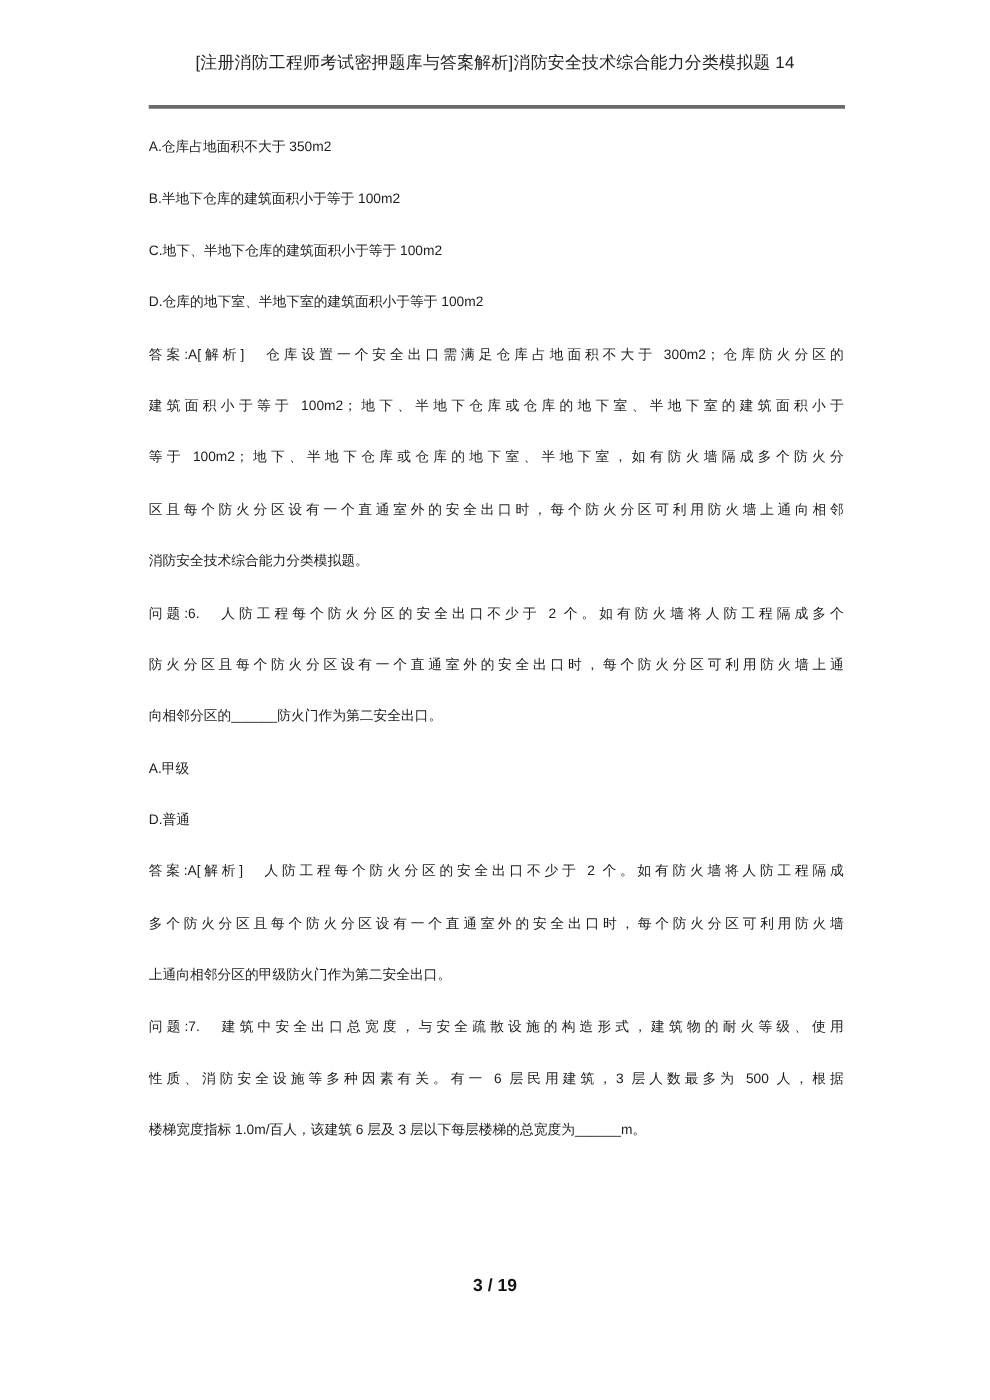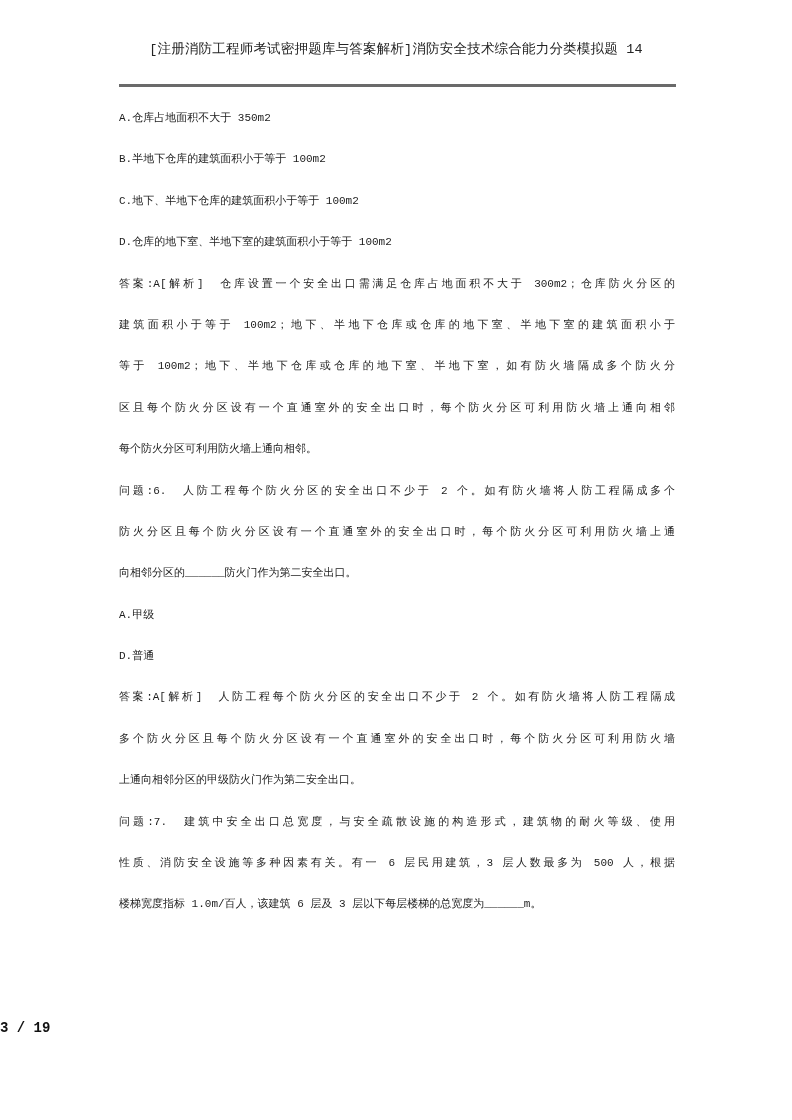--- a/index.html
+++ b/index.html
@@ -6,21 +6,21 @@
     margin: 0;
     padding: 0;
     background: #ffffff;
   }
   .page {
     position: relative;
     width: 792px;
     height: 1120px;
     background: #ffffff;
     overflow: hidden;
-    font-family: Liberation Mono, monospace;
+    font-family: Liberation Sans, sans-serif;
     color: #1c1c1c;
   }
   .title {
     position: absolute;
     top: 41px;
     left: 0;
     width: 100%;
     text-align: center;
     font-size: 13.5px;
     line-height: 18px;
@@ -52,20 +52,21 @@
   .line.justify {
     white-space: normal;
     text-align: justify;
     text-align-last: justify;
   }
   .footer {
     position: absolute;
     top: 1019px;
     left: 0;
     width: 100%;
+    text-align: center;
     font-size: 14px;
     line-height: 18px;
     font-weight: bold;
     color: #111111;
   }
 </style>
 </head>
 <body>
 
 <div class="page">
@@ -75,21 +76,21 @@
 
   <div class="body-text">
       <div class="line">A.仓库占地面积不大于 350m2</div>
       <div class="line">B.半地下仓库的建筑面积小于等于 100m2</div>
       <div class="line">C.地下、半地下仓库的建筑面积小于等于 100m2</div>
       <div class="line">D.仓库的地下室、半地下室的建筑面积小于等于 100m2</div>
       <div class="line justify">答案:A[解析]　仓库设置一个安全出口需满足仓库占地面积不大于 300m2；仓库防火分区的</div>
       <div class="line justify">建筑面积小于等于 100m2；地下、半地下仓库或仓库的地下室、半地下室的建筑面积小于</div>
       <div class="line justify">等于 100m2；地下、半地下仓库或仓库的地下室、半地下室，如有防火墙隔成多个防火分</div>
       <div class="line justify">区且每个防火分区设有一个直通室外的安全出口时，每个防火分区可利用防火墙上通向相邻</div>
-      <div class="line">每个防火分区可利用防火墙上通向相邻。</div>
+      <div class="line">消防安全技术综合能力分类模拟题。</div>
       <div class="line justify">问题:6.　人防工程每个防火分区的安全出口不少于 2 个。如有防火墙将人防工程隔成多个</div>
       <div class="line justify">防火分区且每个防火分区设有一个直通室外的安全出口时，每个防火分区可利用防火墙上通</div>
       <div class="line">向相邻分区的______防火门作为第二安全出口。</div>
       <div class="line">A.甲级</div>
       <div class="line">D.普通</div>
       <div class="line justify">答案:A[解析]　人防工程每个防火分区的安全出口不少于 2 个。如有防火墙将人防工程隔成</div>
       <div class="line justify">多个防火分区且每个防火分区设有一个直通室外的安全出口时，每个防火分区可利用防火墙</div>
       <div class="line">上通向相邻分区的甲级防火门作为第二安全出口。</div>
       <div class="line justify">问题:7.　建筑中安全出口总宽度，与安全疏散设施的构造形式，建筑物的耐火等级、使用</div>
       <div class="line justify">性质、消防安全设施等多种因素有关。有一 6 层民用建筑，3 层人数最多为 500 人，根据</div>

